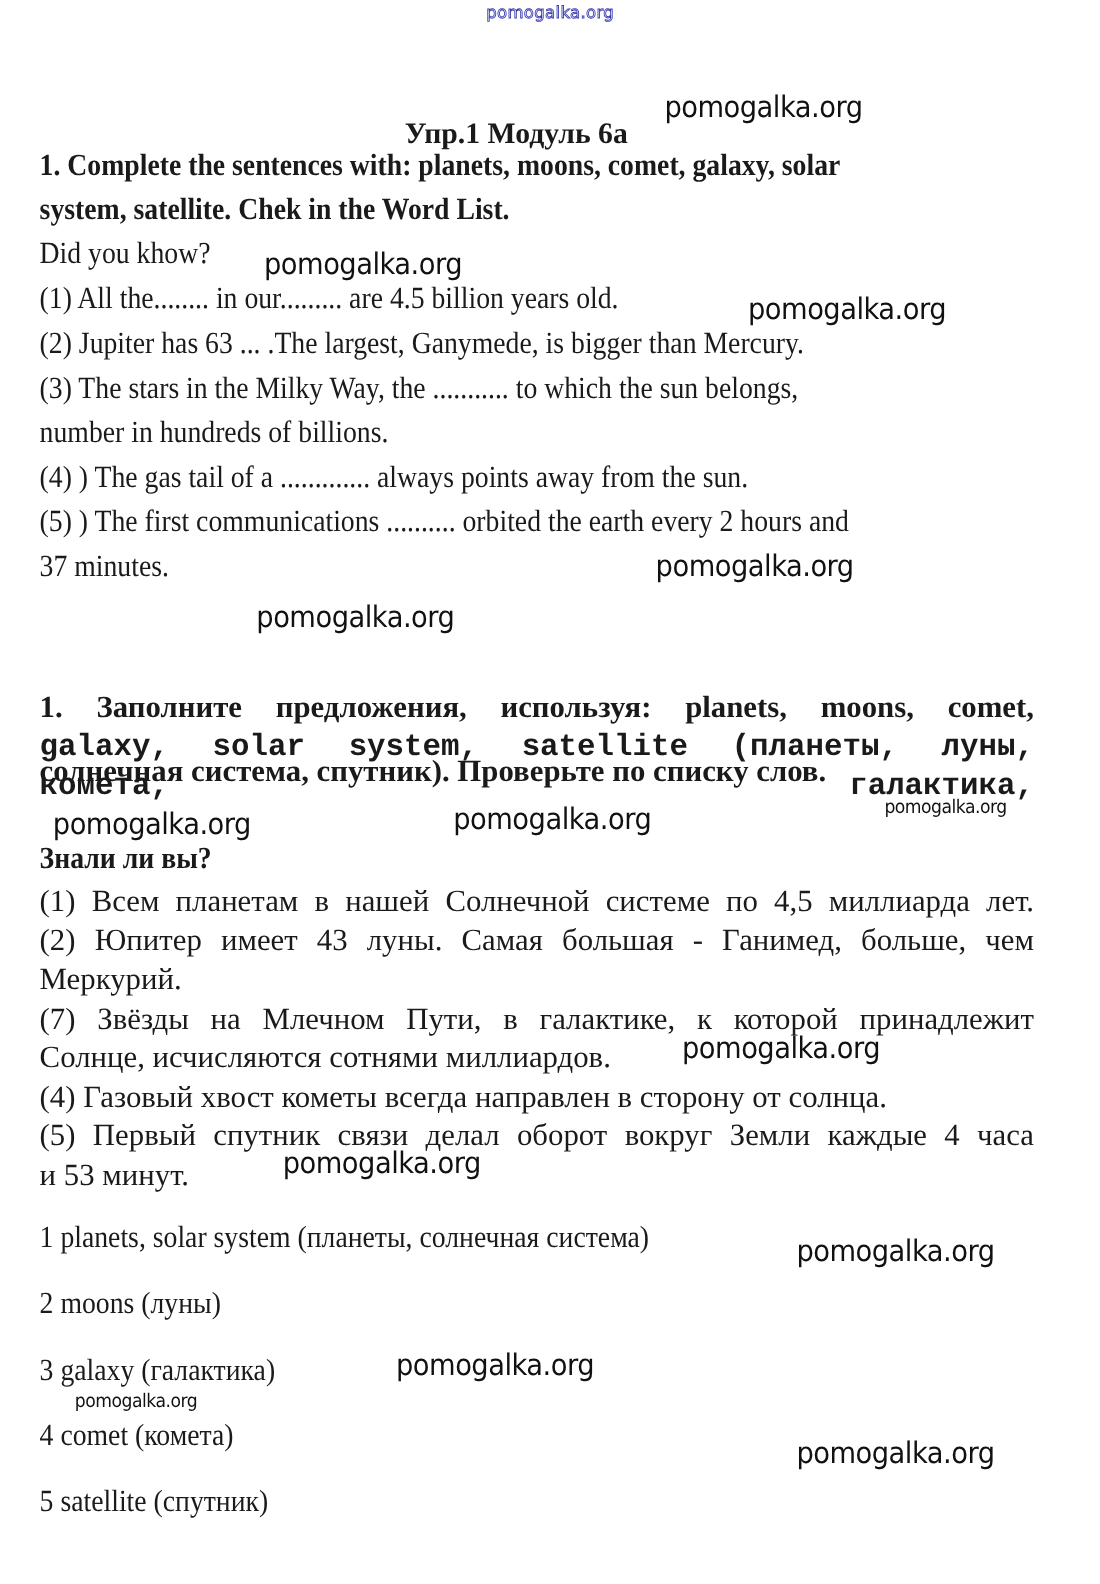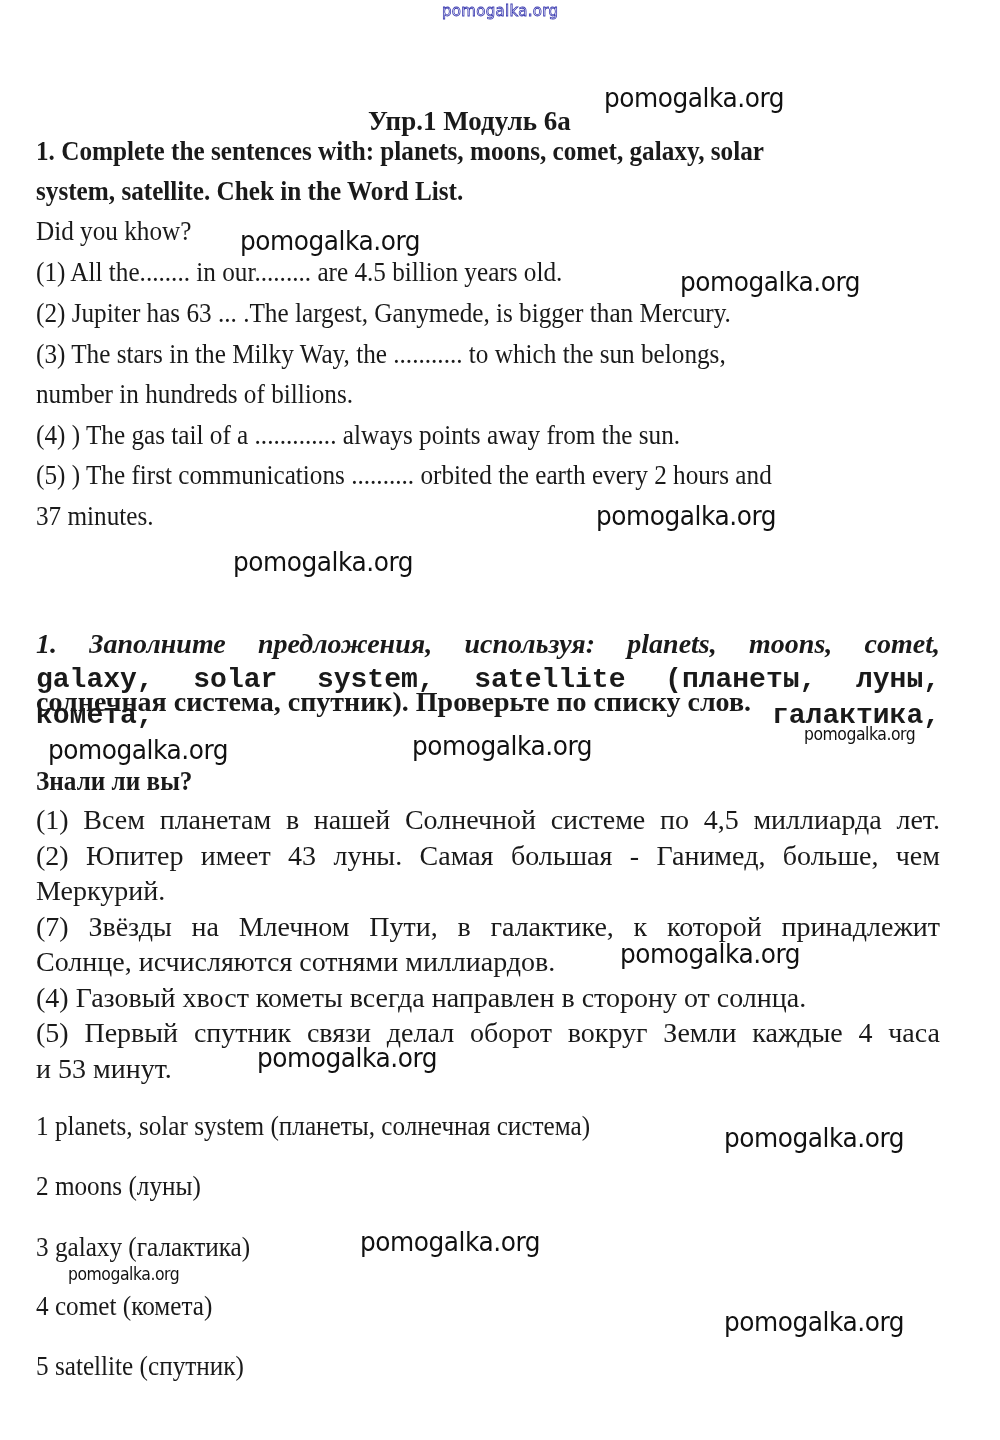--- a/index.html
+++ b/index.html
@@ -33,21 +33,21 @@
 <div class="wm wm-lg" style="left:680px;top:266px;">pomogalka.org</div>
 <div class="line serif cond" style="top:297px;">(2) Jupiter has 63 ... .The largest, Ganymede, is bigger than Mercury.</div>
 <div class="line serif cond" style="top:338px;">(3) The stars in the Milky Way, the ........... to which the sun belongs,</div>
 <div class="line serif cond" style="top:378px;">number in hundreds of billions.</div>
 <div class="line serif cond" style="top:419px;">(4) ) The gas tail of a ............. always points away from the sun.</div>
 <div class="line serif cond" style="top:459px;">(5) ) The first communications .......... orbited the earth every 2 hours and</div>
 <div class="line serif cond" style="top:500px;">37 minutes.</div>
 <div class="wm wm-lg" style="left:596px;top:500px;">pomogalka.org</div>
 <div class="wm wm-lg" style="left:233px;top:546px;">pomogalka.org</div>
 
-<div class="ru-heading serif" style="top:626px;font-style:italic;">1. Заполните предложения, используя: planets, moons, comet,</div>
+<div class="ru-heading serif" style="top:626px;">1. Заполните предложения, используя: planets, moons, comet,</div>
 <div class="ru-heading serif" style="top:662px;font-family:Liberation Mono, monospace;">galaxy, solar system, satellite (планеты, луны, комета, галактика,</div>
 <div class="ru-heading serif ru-last" style="top:684px;">солнечная система, спутник). Проверьте по списку слов.</div>
 <div class="wm wm-sm" style="left:804px;top:724px;">pomogalka.org</div>
 <div class="wm wm-lg" style="left:48px;top:734px;">pomogalka.org</div>
 <div class="wm wm-lg" style="left:412px;top:730px;">pomogalka.org</div>
 <div class="line serif bold cond" style="top:765px;">Знали ли вы?</div>
 
 <div class="ru-line serif" style="top:802px;">(1) Всем планетам в нашей Солнечной системе по 4,5 миллиарда лет.</div>
 <div class="ru-line serif" style="top:838px;">(2) Юпитер имеет 43 луны. Самая большая - Ганимед, больше, чем</div>
 <div class="ru-line serif ru-last" style="top:873px;">Меркурий.</div>

